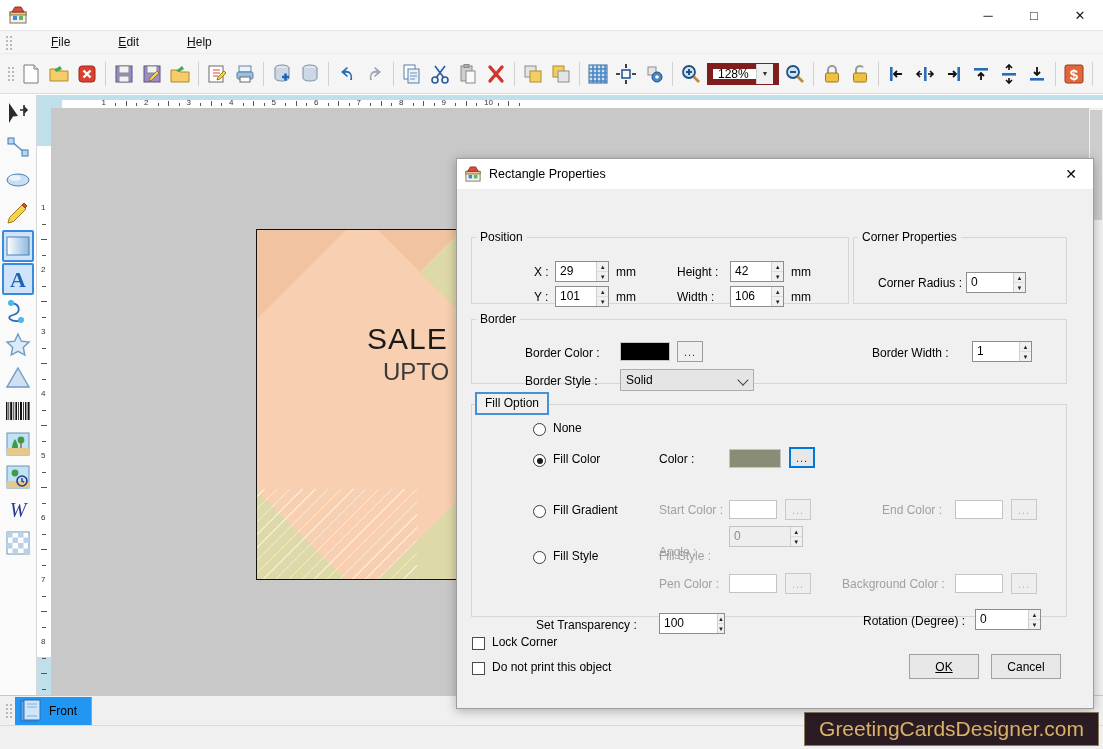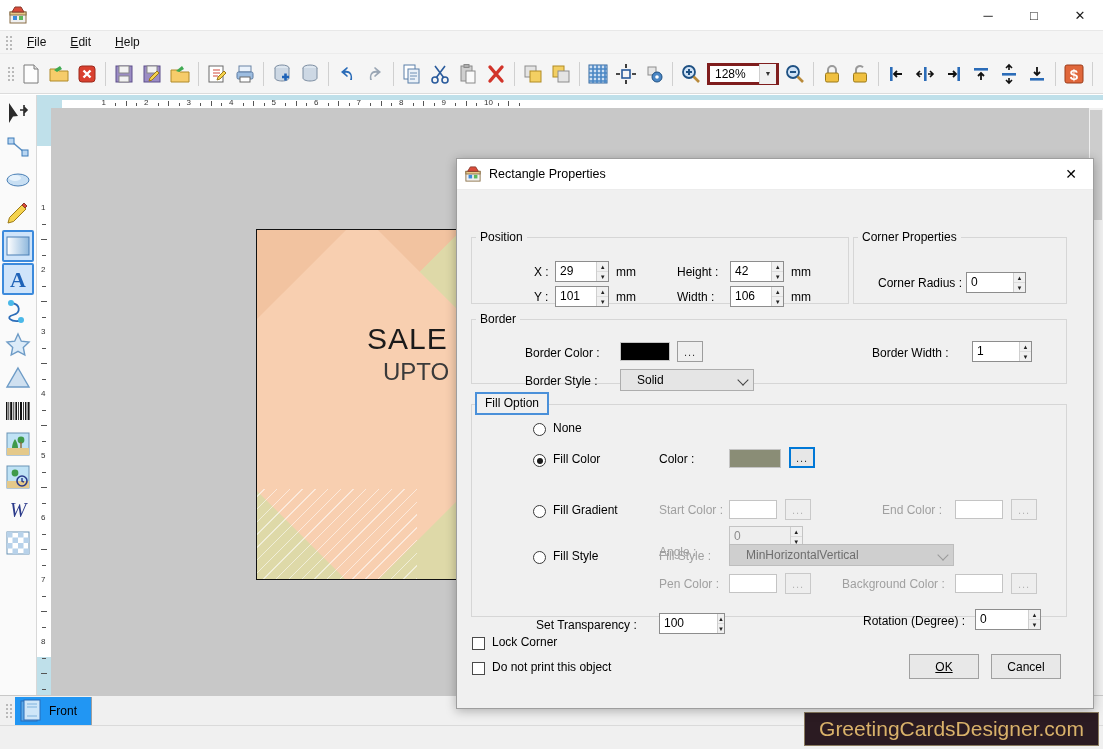--- a/index.html
+++ b/index.html
@@ -18,34 +18,34 @@
   #titlebar {
     height: 31px; background:#fff; display:flex; align-items:center;
     border-bottom:1px solid #e8e8e8;
   }
   #titlebar .app-icon { width:18px; height:18px; margin-left:9px; margin-right:8px; position:relative; }
   #titlebar .title { font-size:13px; color:#000; letter-spacing:.1px; }
   #wincontrols { margin-left:auto; display:flex; height:31px; }
   #wincontrols .wb { width:46px; height:31px; display:flex; align-items:center; justify-content:center; font-size:13px; color:#1a1a1a;}
 
   
-  #menubar { height:23px; background:#f5f5f5; display:flex; align-items:center; border-bottom:1px solid #ececec;}
+  #menubar { height:23px; background:#f5f5f5; display:flex; align-items:center; border-bottom:1px solid #ececec;gap:24px;}
   .grip { width:8px; height:17px; margin:0 3px 0 4px;
     background-image: radial-gradient(#b9b9b9 40%, transparent 41%);
     background-size: 4px 4px; background-position: 1px 1px; }
   #menubar .mi { padding:3px 12px; font-size:12px; color:#111; }
   .ul { text-decoration: underline; }
 
   
   #toolbar { height:40px; background:#f5f5f5; display:flex; align-items:center;
              border-bottom:1px solid #dcdcdc; padding-left:2px; }
   .tb-sep { width:1px; height:24px; background:#d0d0d0; margin:0 4px; }
   .tbi { width:28px; height:30px; display:flex; align-items:center; justify-content:center; border:1px solid transparent; border-radius:2px;}
   .tbi svg { display:block; }
-  #zoombox { display:flex; align-items:center; height:22px; width:72px; border:3px solid #7f1d1d; background:#fff; margin:0 2px; }
+  #zoombox { display:flex; align-items:center; height:22px; width:72px; border:6px solid #7f1d1d; background:#fff; margin:0 2px; }
   #zoombox .zv { flex:1; font-size:12px; padding-left:5px; color:#000; }
   #zoombox .zarrow { width:17px; height:20px; background:#f0f0f0; border-left:1px solid #cfcfcf;
       display:flex; align-items:center; justify-content:center; font-size:7px; color:#333;}
 
   
   #main { position:absolute; top:95px; left:0; right:0; bottom:54px; }
 
   
   #palette { position:absolute; left:0; top:0; width:37px; bottom:0; background:#fafafa;
              border-right:1px solid #d8d8d8; padding-top:2px; }
@@ -112,21 +112,21 @@
   .spin .sb i { flex:1; display:flex; align-items:center; justify-content:center; font-size:6px; font-style:normal; color:#222;}
   .spin .sb i:first-child { border-bottom:1px solid #dcdcdc; }
 
   .swatch { display:inline-block; height:19px; border:1px solid #c4c4c4; background:#fff; vertical-align:middle;}
   .dots { display:inline-flex; align-items:center; justify-content:center; height:21px; width:26px;
      border:1px solid #9d9d9d; background:#efefef; font-size:11px; color:#333; vertical-align:middle; letter-spacing:1px;}
   .dots.dim { color:#b5b5b5; border-color:#c9c9c9; background:#eee;}
   .dots.active { border:2px solid #0078d7; background:#e7e7e7;}
 
   select.cb { height:22px; border:1px solid #adadad; background:#e5e5e5; font-size:12px;
-     font-family:"Liberation Sans",sans-serif; padding-left:16px; color:#000; appearance:none; -webkit-appearance:none;}
+     font-family:"Liberation Sans",sans-serif; padding-left:5px; color:#000; appearance:none; -webkit-appearance:none;}
   select.cb.dim { color:#6e6e6e; background:#cfcfcf; border-color:#bdbdbd;}
   .cbwrap { position:relative; display:inline-block; vertical-align:middle;}
   .cbwrap .cbarrow { position:absolute; right:7px; top:7px; width:8px; height:8px;
      border-left:1.4px solid #444; border-bottom:1.4px solid #444; transform:rotate(-45deg);}
   .cbwrap.dim .cbarrow { border-color:#9a9a9a; }
 
   .radio { display:inline-block; width:13px; height:13px; border:1.3px solid #3a3a3a; border-radius:50%;
      vertical-align:middle; position:relative; background:#fff; }
   .radio.on::after { content:''; position:absolute; left:2.6px; top:2.6px; width:6px; height:6px;
      background:#1a1a1a; border-radius:50%; }
@@ -757,26 +757,20 @@
           <span class="sv" style="color:#8c8c8c;">0</span>
           <span class="sb">
               <i>▲</i>
               <i>▼</i>
             </span>
         </span>
 
         <span class="radio" style="position:absolute;left:61px;top:146px;"></span>
         <span class="lbl" style="position:absolute;left:81px;top:144px;">Fill Style</span>
         <span class="lbl dim" style="position:absolute;left:187px;top:144px;">Fill Style :</span>
-        <span class="cbwrap dim" style="position:absolute;left:257px;top:139px;">
-          <select class="cb dim" style="width:225px;">
-            <option>MinHorizontalVertical</option>
-          </select>
-          <span class="cbarrow"></span>
-        </span>
 
         <span class="lbl dim" style="position:absolute;left:187px;top:172px;">Pen Color :</span>
         <span class="swatch" style="position:absolute;left:257px;top:169px;width:48px;background:#fff;"></span>
         <span class="dots dim" style="position:absolute;left:313px;top:168px;">...</span>
         <span class="lbl dim" style="position:absolute;left:370px;top:172px;">Background Color :</span>
         <span class="swatch" style="position:absolute;left:483px;top:169px;width:48px;background:#fff;"></span>
         <span class="dots dim" style="position:absolute;left:539px;top:168px;">...</span>
 
         <span class="lbl" style="position:absolute;left:64px;top:213px;">Set Transparency :</span>
         <span class="spin" style="position:absolute;left:187px;top:208px;width:66px;gap:30px;">

